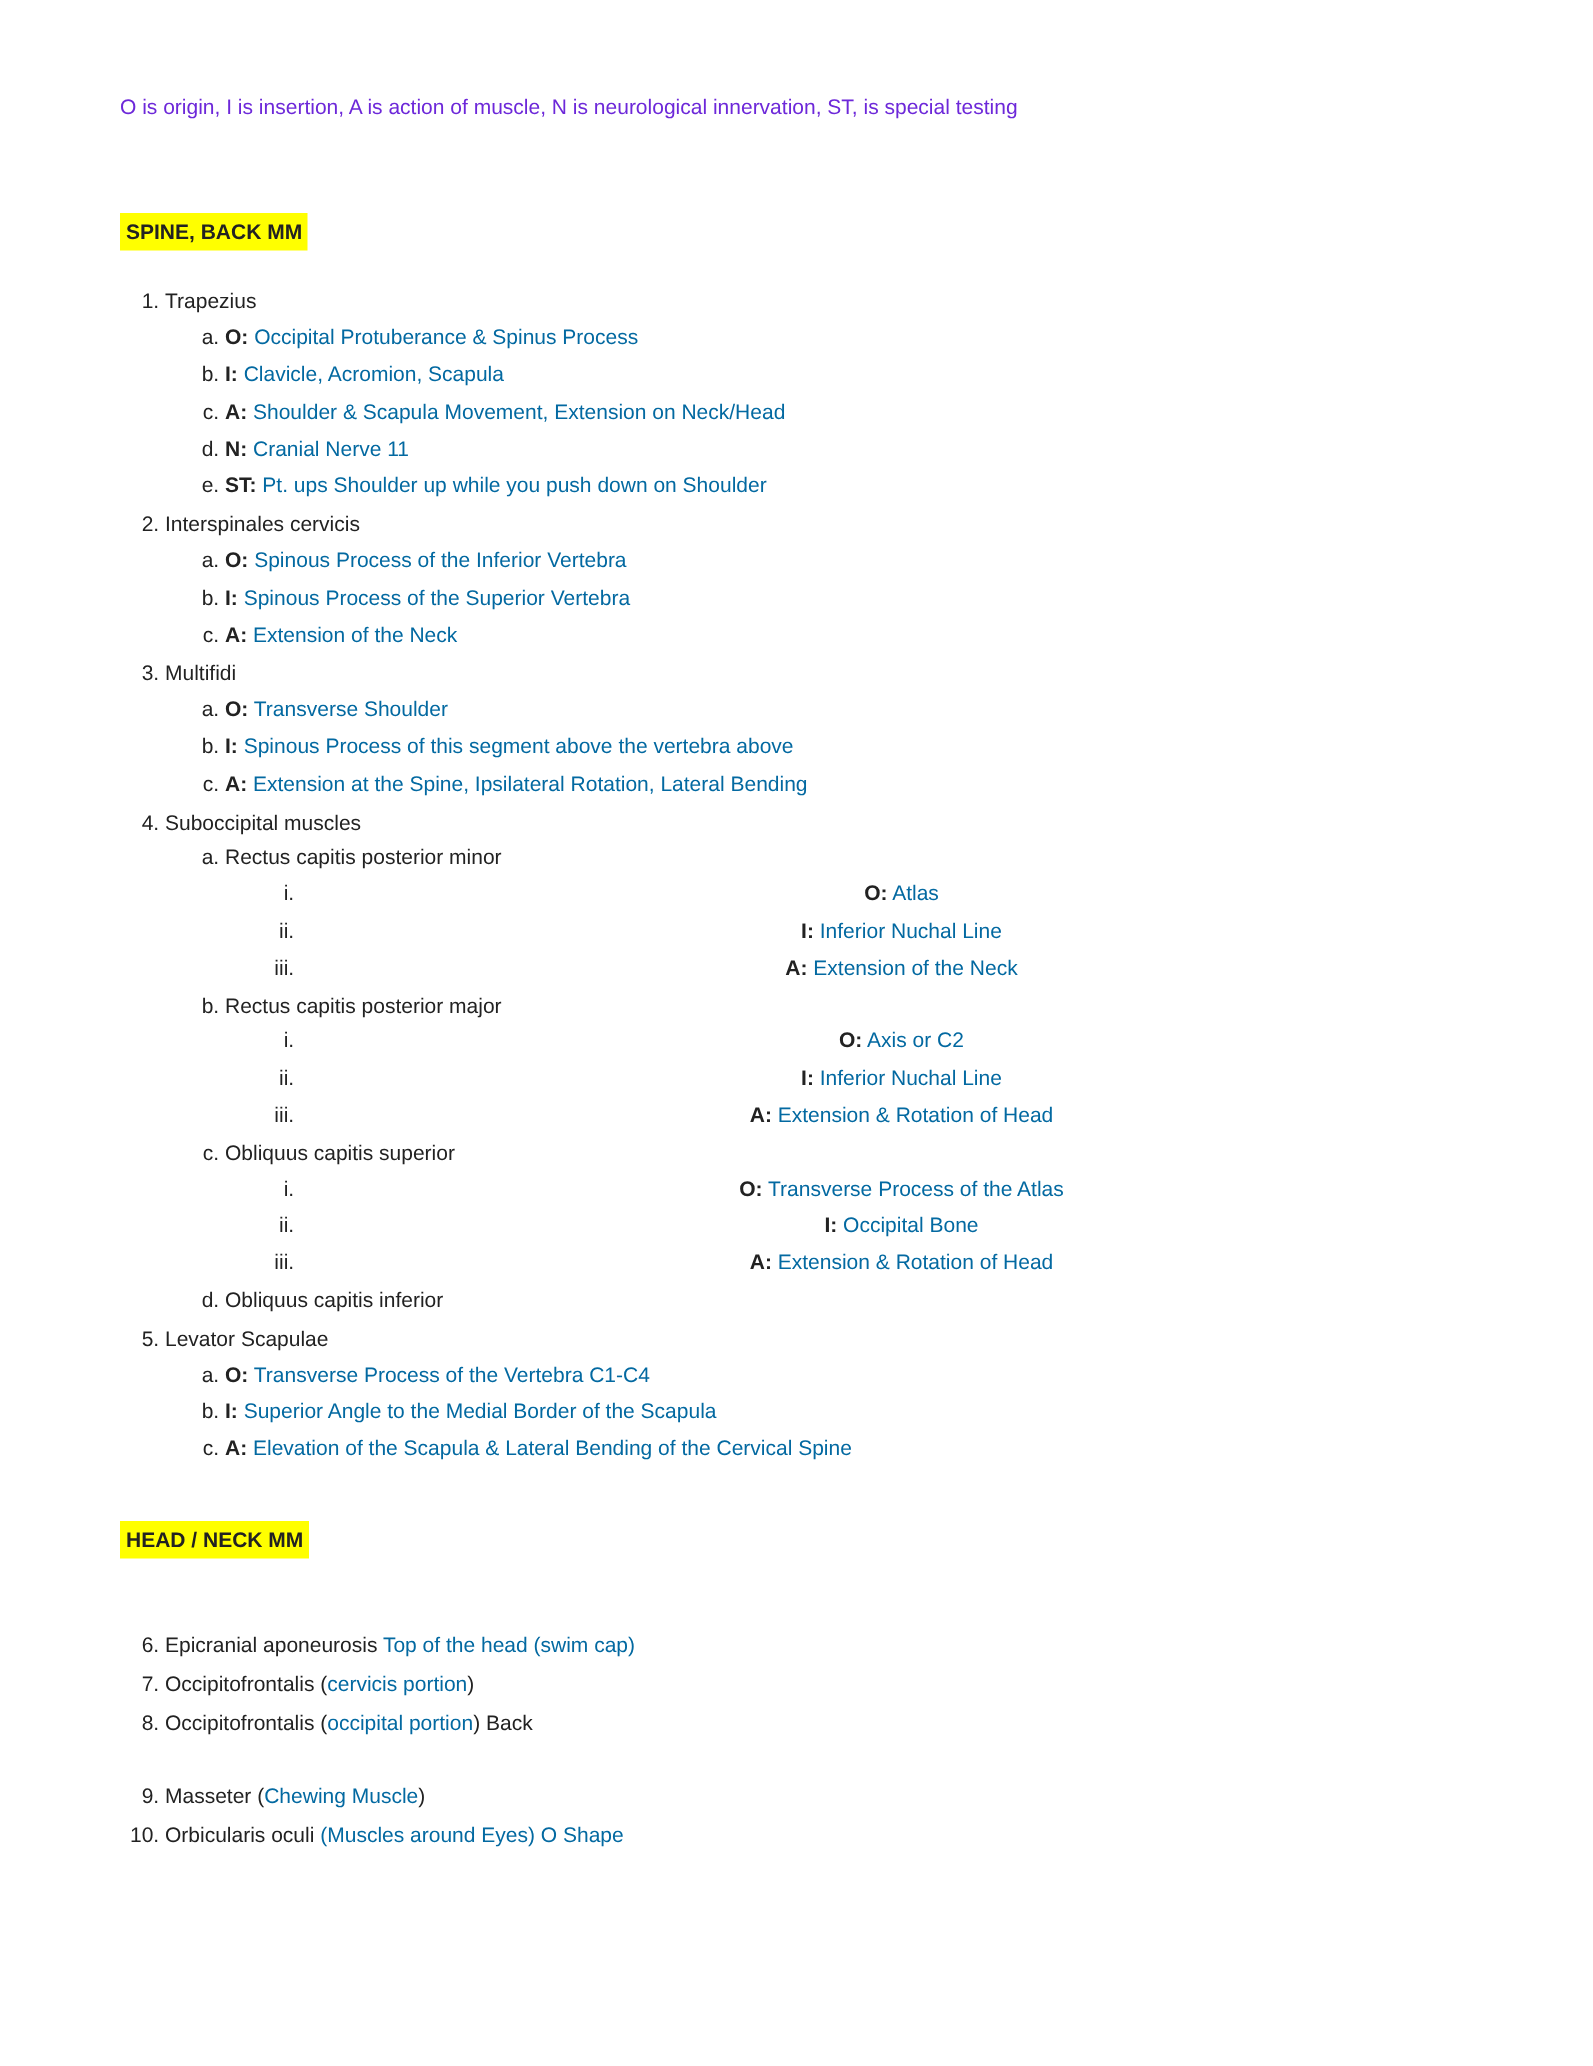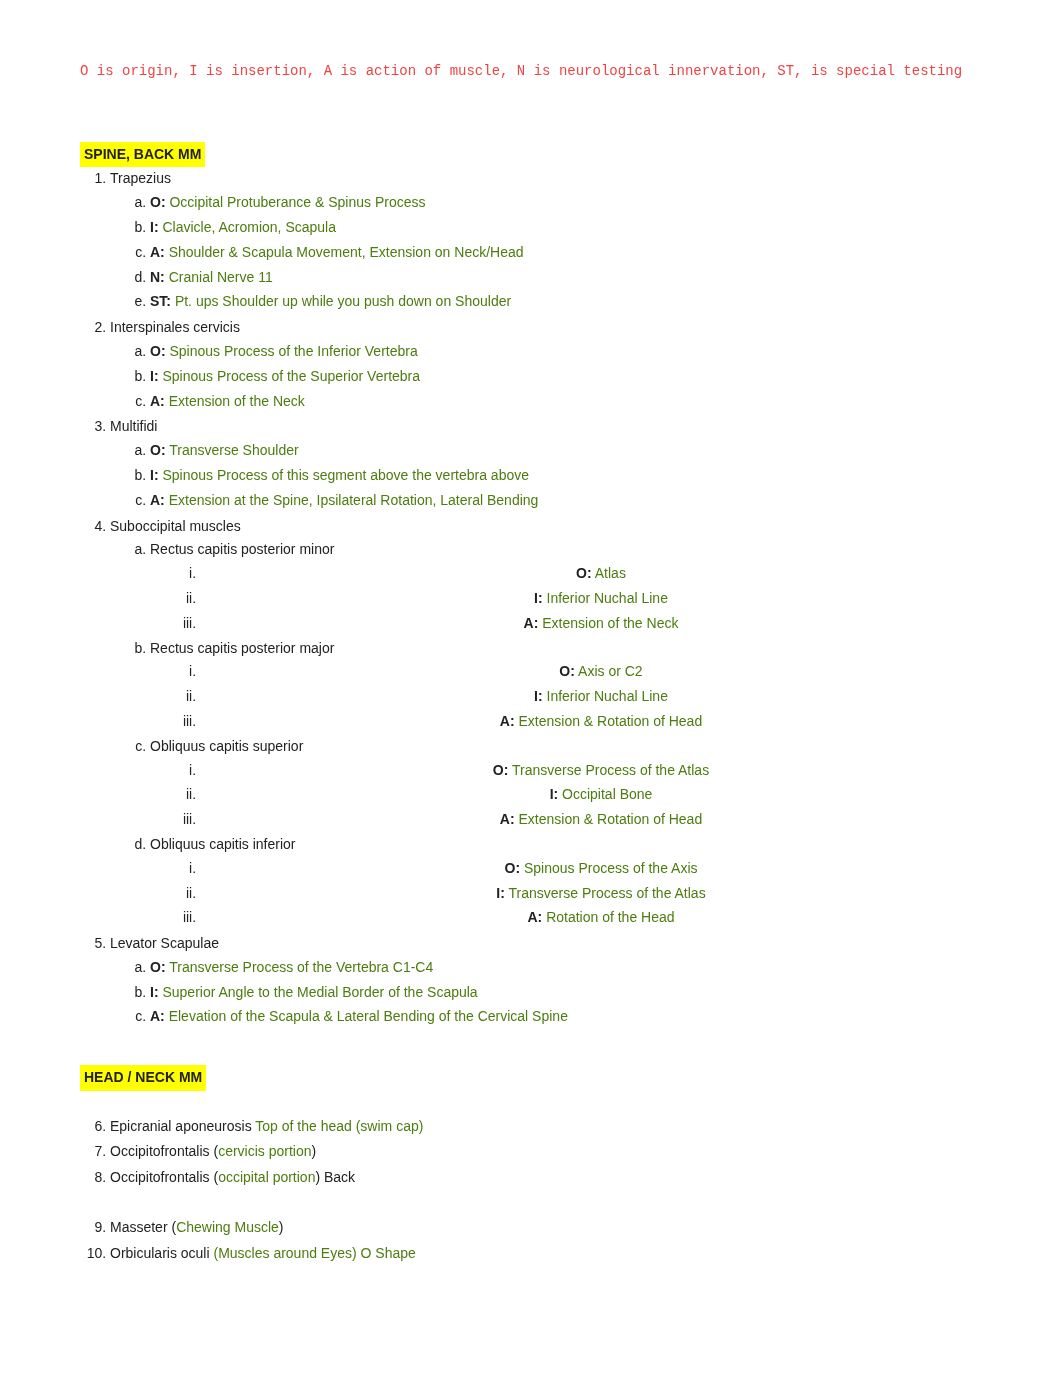--- a/index.html
+++ b/index.html
@@ -7,33 +7,32 @@
       font-family: Arial, sans-serif;
       font-size: 14px;
       color: #222;
       background: #fff;
       padding: 60px 60px 60px 80px;
       line-height: 1.7;
       max-width: 1062px;
     }
     .intro {
       margin-bottom: 24px;
-      color: #ef4444;
-      font-family: Liberation Mono, monospace;
+      color: #6d28d9;
     }
     .section-header {
       display: inline-block;
       background: #ffff00;
       font-weight: bold;
       font-size: 14px;
       padding: 1px 4px;
-      margin-bottom: 0;
+      margin-bottom: 22px;
       margin-top: 10px;
     }
-    .red { color: #4d7c0f; }
+    .red { color: #0369a1; }
     ol.main-list {
       margin-left: 30px;
       list-style-type: decimal;
     }
     ol.main-list > li {
       margin-bottom: 2px;
     }
     ol.alpha-list {
       margin-left: 40px;
       list-style-type: lower-alpha;
@@ -117,25 +116,20 @@
         <span>Obliquus capitis superior</span>
         <ol class="roman-list">
           <li><strong>O:</strong> <span class="red">Transverse Process of the Atlas</span></li>
           <li><strong>I:</strong> <span class="red">Occipital Bone</span></li>
           <li><strong>A:</strong> <span class="red">Extension &amp; Rotation of Head</span></li>
         </ol>
       </li>
 
       <li>
         <span>Obliquus capitis inferior</span>
-        <ol class="roman-list">
-          <li><strong>O:</strong> <span class="red">Spinous Process of the Axis</span></li>
-          <li><strong>I:</strong> <span class="red">Transverse Process of the Atlas</span></li>
-          <li><strong>A:</strong> <span class="red">Rotation of the Head</span></li>
-        </ol>
       </li>
     </ol>
   </li>
 
   <li>
     <span>Levator Scapulae</span>
     <ol class="alpha-list">
       <li><strong>O:</strong> <span class="red">Transverse Process of the Vertebra C1-C4</span></li>
       <li><strong>I:</strong> <span class="red">Superior Angle to the Medial Border of the Scapula</span></li>
       <li><strong>A:</strong> <span class="red">Elevation of the Scapula &amp; Lateral Bending of the Cervical Spine</span></li>

